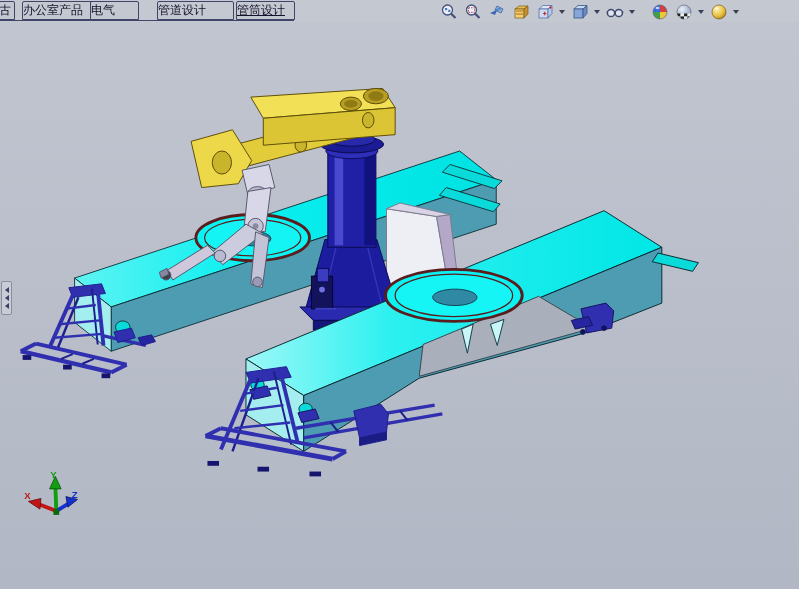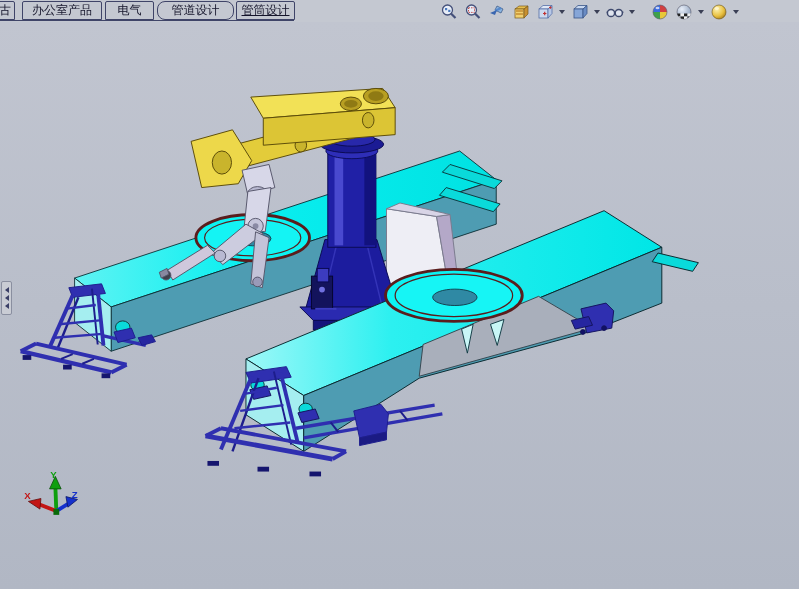--- a/index.html
+++ b/index.html
@@ -1,19 +1,19 @@
 <!DOCTYPE html>
 <html><head>
 <meta charset="utf-8">
 <style>
   html,body{margin:0;padding:0;width:799px;height:589px;overflow:hidden;
     font-family:"Liberation Sans",sans-serif;background:#b7bcc8;}
   .topbar{position:absolute;top:0;left:0;width:799px;height:22px;background:#c4c8d1;}
   .tab{position:absolute;top:1px;height:17px;border:1px solid #3f4468;border-radius:2px 2px 0 0;
-    font-size:12px;color:#14142a;display:flex;align-items:center;justify-content:center;
+    font-size:12px;color:#14142a;display:flex;align-items:center;justify-content:flex-start;
     background:#c4c8d1;white-space:nowrap;overflow:hidden;}
   .tab-underline{position:absolute;top:20px;left:0;width:294px;height:1px;background:#3f4468;}
   .vtb{position:absolute;top:2px;left:438px;height:19px;display:flex;align-items:center;gap:3px;}
   .vbtn{width:21px;height:19px;display:flex;align-items:center;justify-content:center;}
   .caret{width:8px;height:19px;display:flex;align-items:center;justify-content:center;}
   .caret i{display:block;width:0;height:0;border-left:3px solid transparent;
     border-right:3px solid transparent;border-top:4px solid #3a3f55;}
   .spacer{width:7px;height:1px;}
   .expander{position:absolute;left:1px;top:281px;width:11px;height:34px;border:1px solid #8a8fa0;
     border-radius:2px;background:#c9ccd4;display:flex;flex-direction:column;align-items:center;
@@ -204,24 +204,24 @@
 </svg>
 </div>
 
 <div class="topbar">
   <div class="tab" style="left:-40px;width:50px;justify-content:flex-end;padding-right:3px;">
       <span>古</span>
     </div>
   <div class="tab" style="left:22px;width:78px;">
       <span>办公室产品</span>
     </div>
-  <div class="tab" style="left:105px;width:47px;">
+  <div class="tab" style="left:90px;width:47px;">
       <span>电气</span>
     </div>
-  <div class="tab" style="left:157px;width:75px;border-radius:8px;">
+  <div class="tab" style="left:157px;width:75px;">
       <span>管道设计</span>
     </div>
   <div class="tab" style="left:236px;width:57px;text-decoration:underline;">
       <span>管筒设计</span>
     </div>
   <div class="tab-underline"></div>
 
   <div class="vtb">
     <div class="vbtn">
       <svg width="18" height="18">

